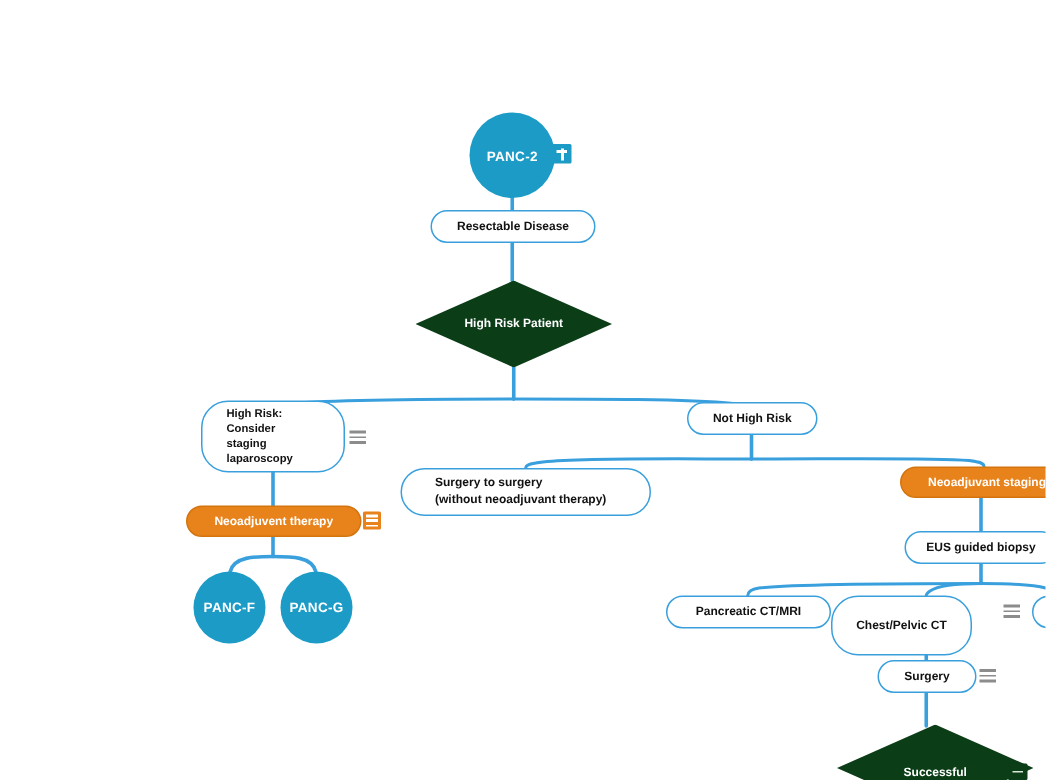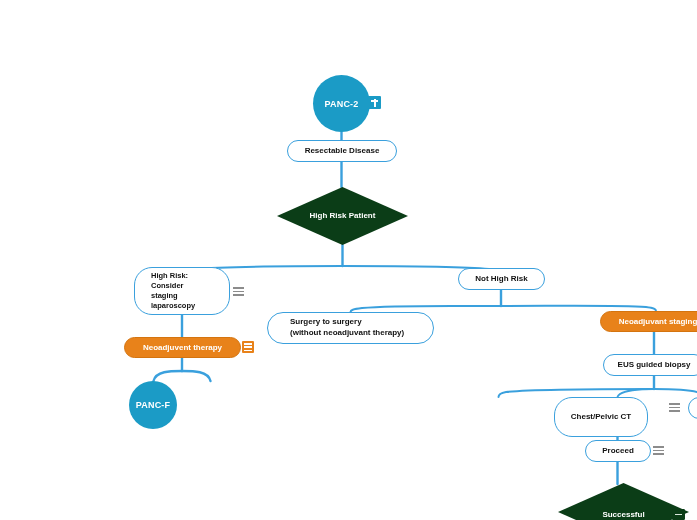--- a/index.html
+++ b/index.html
@@ -268,54 +268,60 @@
   <div class="icon-box ic-list" style="left:242px; top:341px;">
     <i></i>
       <i></i>
       <i></i>
   </div>
 
   <div class="node n-circle" style="left:129px; top:381px; width:48px; height:48px;text-align:center;">
     <span>PANC-F</span>
   </div>
 
+  <div class="node n-circle" style="left:187px; top:381px; width:48px; height:48px;">
+    <span>PANC-G</span>
+  </div>
 
   <div class="node n-pill" style="left:458px; top:268px; width:87px; height:22px;">
     <span>Not High Risk</span>
   </div>
 
   <div class="node n-pill left-align" style="left:267px; top:312px; width:167px; height:32px; white-space:pre-line; padding-left:22px;">
     <span>Surgery to surgery
 (without neoadjuvant therapy)</span>
   </div>
 
   <div class="node n-orange" style="left:600px; top:311px; width:116px; height:21px;">
     <span>Neoadjuvant staging</span>
   </div>
 
   <div class="node n-pill" style="left:603px; top:354px; width:102px; height:22px;">
     <span>EUS guided biopsy</span>
   </div>
 
+  <div class="node n-pill" style="left:444px; top:397px; width:110px; height:22px;">
+    <span>Pancreatic CT/MRI</span>
+  </div>
 
   <div class="node n-pill" style="left:554px; top:397px; width:94px; height:40px;">
     <span>Chest/Pelvic CT</span>
   </div>
   <div class="icon-box ic-ham" style="left:669px; top:403px;">
     <i></i>
       <i></i>
       <i></i>
   </div>
 
   <div class="node n-pill" style="left:688px; top:397px; width:60px; height:22px;">
     <span></span>
   </div>
 
   <div class="node n-pill" style="left:585px; top:440px; width:66px; height:22px;">
-    <span>Proceed</span>
+    <span>Surgery</span>
   </div>
   <div class="icon-box ic-ham" style="left:653px; top:446px;">
     <i></i>
       <i></i>
       <i></i>
   </div>
 
   <div class="node n-diamond" style="left:558px; top:483px; width:131px; height:58px;">
     <div class="dia-shape"></div>
     <div class="dia-label" style="position:absolute; left:0; top:27px; width:100%;">Successful</div>

